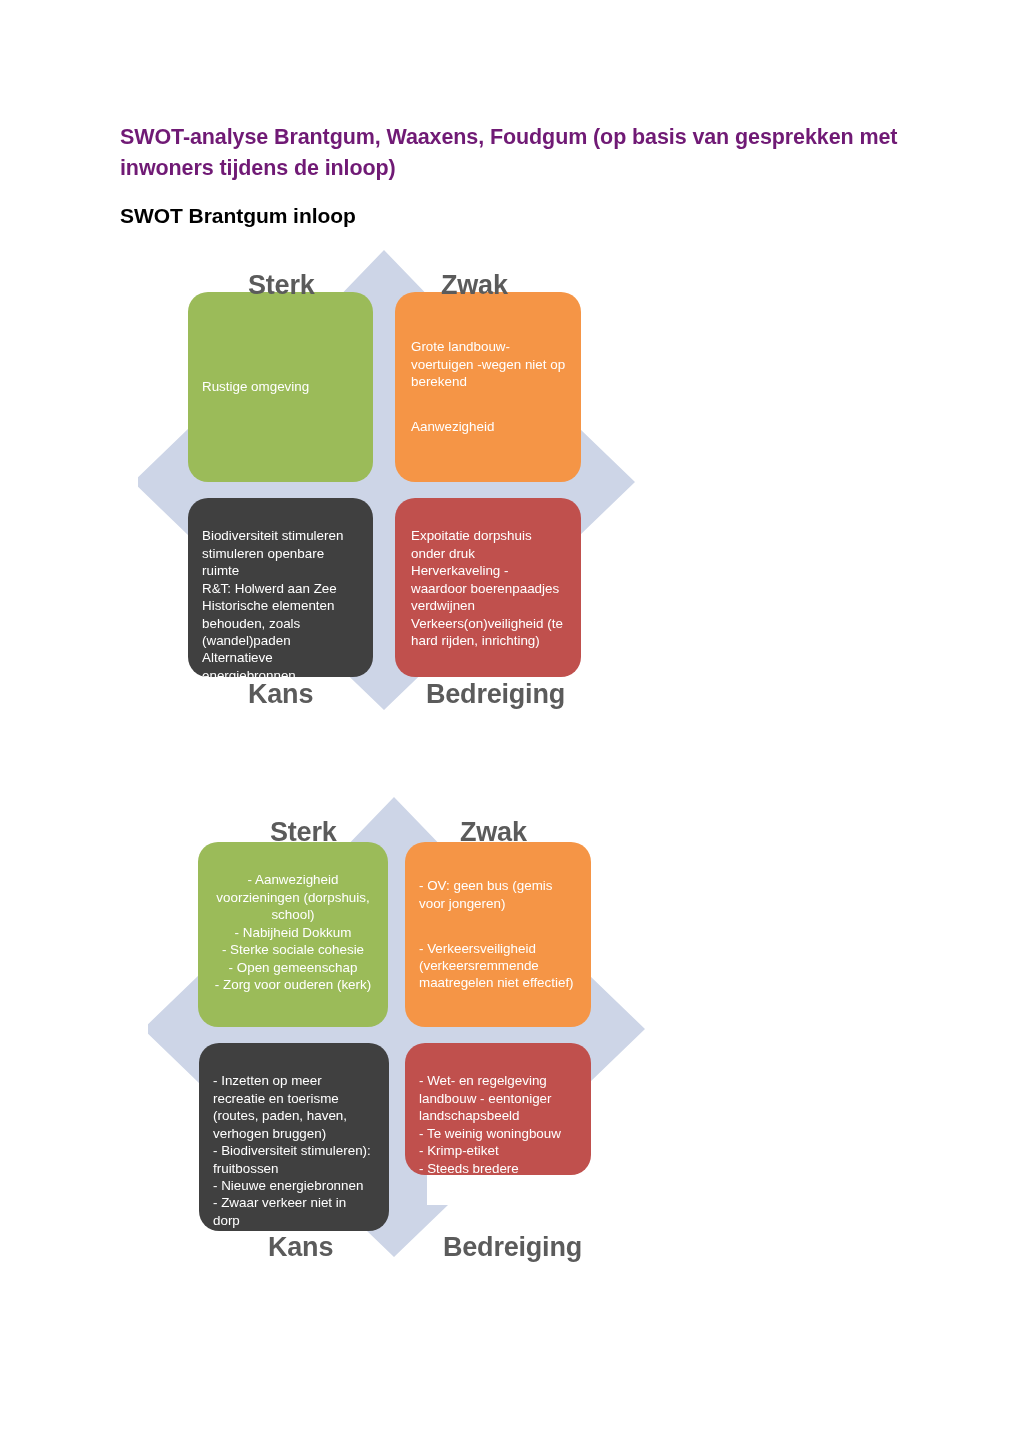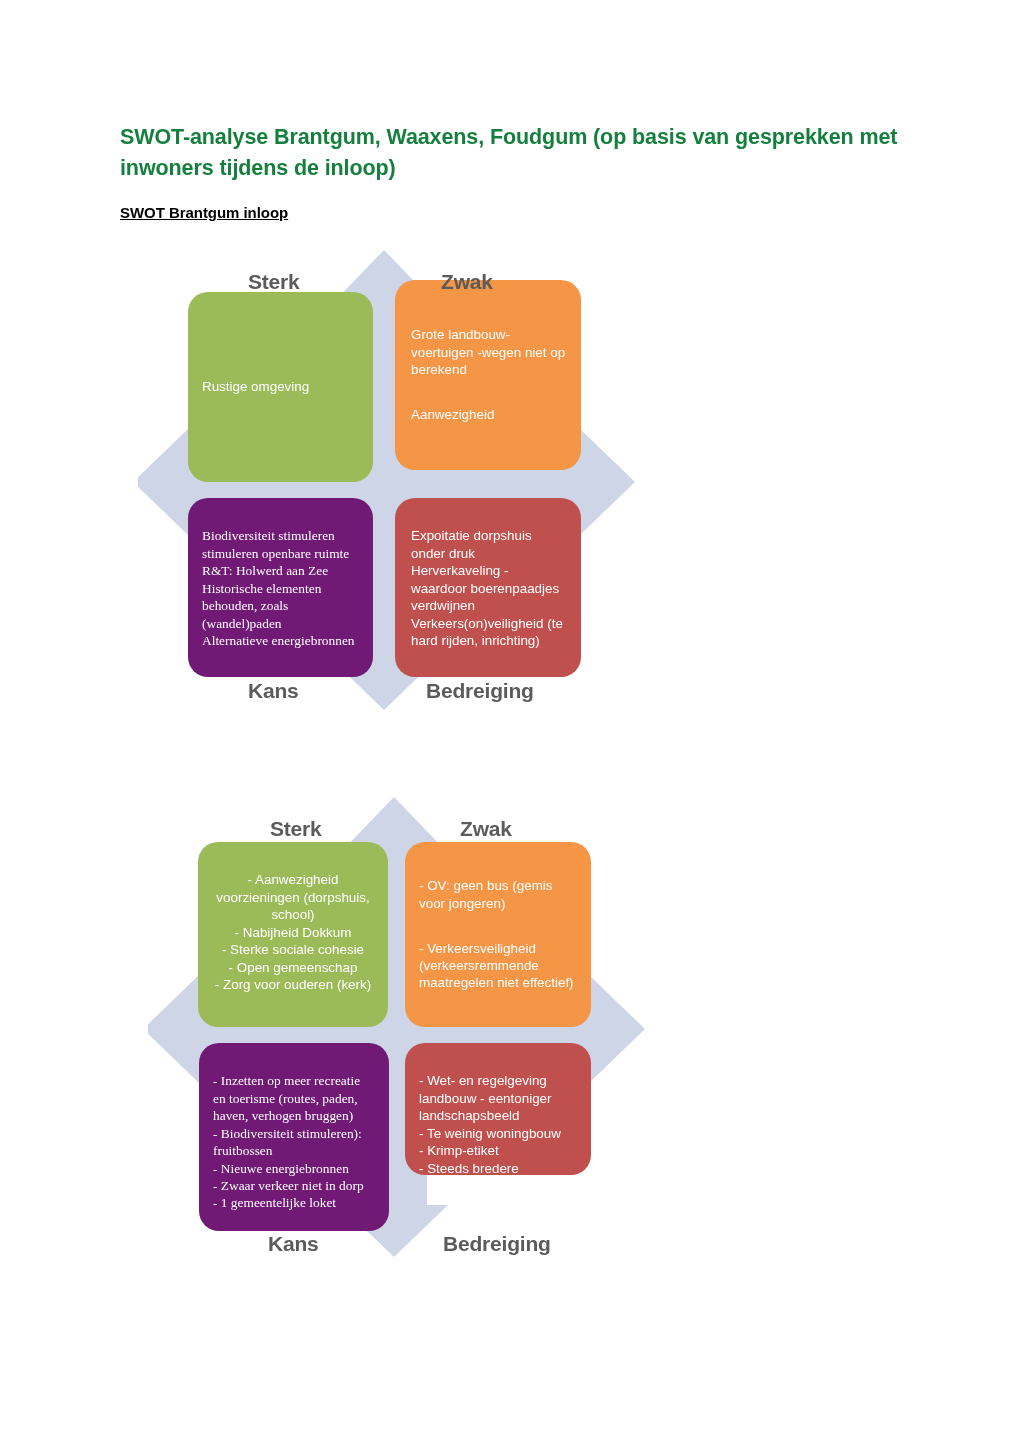--- a/index.html
+++ b/index.html
@@ -26,32 +26,31 @@
   
   .doc-title {
     position: absolute;
     left: 120px;
     top: 122px;
     width: 790px;
     font-size: 21.5px;
     font-weight: bold;
     line-height: 1.42;
     letter-spacing: -0.1px;
-    color: #15803d;
+    color: #701a75;
   }
 
   .section-heading {
     position: absolute;
     left: 120px;
     width: 700px;
-    font-size: 15px;
+    font-size: 21px;
     font-weight: bold;
     color: #000000;
     letter-spacing: -0.05px;
-    text-decoration: underline;
   }
   .section-heading.h1pos { top: 204px; }
   .section-heading.h2pos { top: 752px; }
 
   
   .swot {
     position: absolute;
     width: 520px;
     height: 460px;
   }
@@ -84,36 +83,36 @@
     overflow: hidden;
     white-space: pre-line;
   }
   .quad .qtext {
     display: block;
     white-space: pre-line;
   }
 
   .quad.strength { background: #9BBB59; text-align: center; }
   .quad.weakness { background: #F59546; }
-  .quad.opportunity { background: #701a75; font-family: Liberation Serif, serif; }
+  .quad.opportunity { background: #404040; }
   .quad.threat { background: #C0504D; }
 
   .quad-label {
     position: absolute;
-    font-size: 21px;
+    font-size: 27px;
     font-weight: bold;
     color: #5B5B5B;
     letter-spacing: -0.2px;
     white-space: nowrap;
     text-align: right;
   }
 
   
   .swot.one .quad.strength   { left: 50px;  top: 42px;  width: 185px; height: 190px; }
-  .swot.one .quad.weakness   { left: 257px; top: 30px;  width: 186px; height: 190px; padding-left: 16px; }
+  .swot.one .quad.weakness   { left: 257px; top: 42px;  width: 186px; height: 190px; padding-left: 16px; }
   .swot.one .quad.opportunity{ left: 50px;  top: 248px; width: 185px; height: 179px; }
   .swot.one .quad.threat     { left: 257px; top: 248px; width: 186px; height: 179px; padding-left: 16px; }
 
   .swot.one .lbl-sterk      { left: 110px; top: 20px; }
   .swot.one .lbl-zwak       { left: 303px; top: 20px; }
   .swot.one .lbl-kans       { left: 110px; top: 429px; }
   .swot.one .lbl-bedreiging { left: 288px; top: 429px; }
 
   
   .swot.one .quad.strength { display: flex; align-items: center; }

